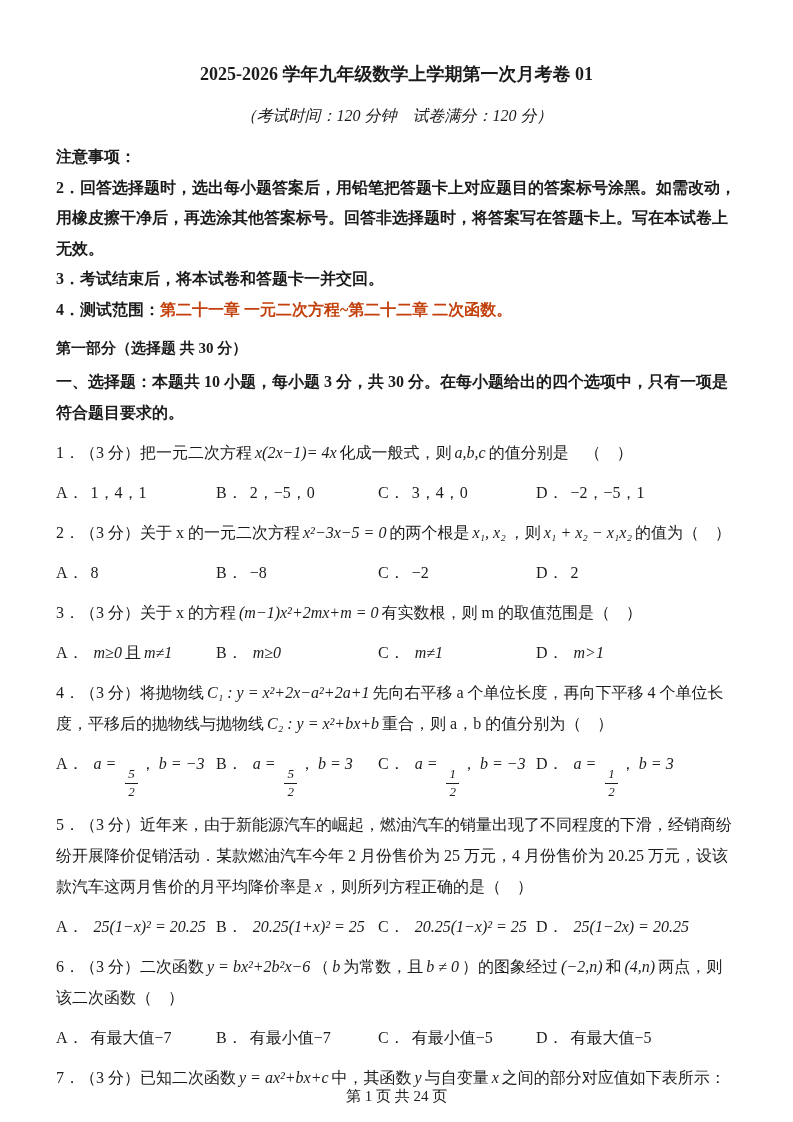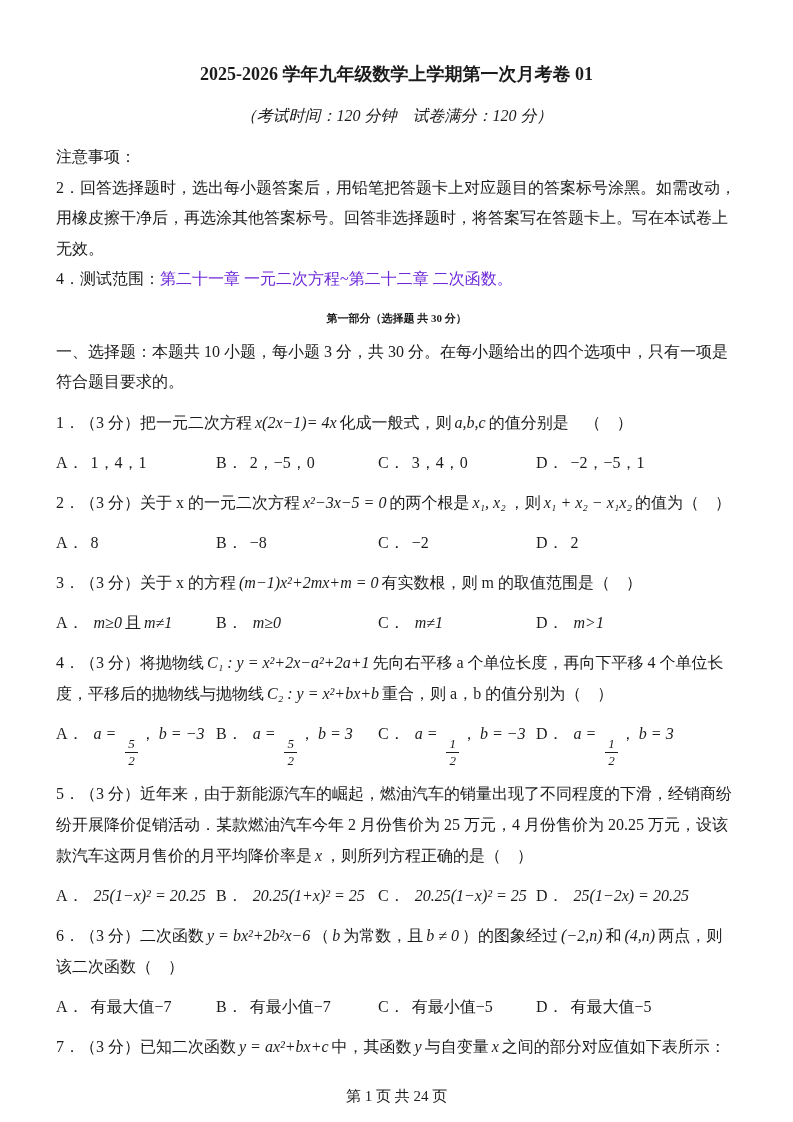--- a/index.html
+++ b/index.html
@@ -4,22 +4,22 @@
 <style>
   html,body{margin:0;padding:0;background:#ffffff;}
   .page{
     position:relative; width:793px; height:1122px; margin:16px auto; box-sizing:border-box;
     background:#ffffff; padding:46px 56px 12px 56px; overflow:hidden;
     font-family:"Liberation Serif","DejaVu Serif",serif;
     font-size:16px; color:#1b1b1b;
   }
   .title{font-size:18px; font-weight:bold; text-align:center; margin:0 0 18px 0; line-height:24px;}
   .subtitle{text-align:center; margin:0 0 14px 0; line-height:24px;font-style:italic;}
-  .line{margin:0; line-height:30.5px;}
-  .section-heading{font-size:11px; font-weight:bold; text-align:center; margin:8px 0 4px 0; line-height:30px;}
+  .line{margin:0; line-height:30.5px;font-weight:bold;}
+  .section-heading{font-size:15px; font-weight:bold; margin:8px 0 4px 0; line-height:30px;}
   .stem{margin:9px 0 0 0; line-height:31px;}
   .optrow{display:flex; align-items:flex-start; margin:9px 0 0 0; line-height:31px;}
   .opt{flex:0 0 160px; white-space:nowrap;}
   .opt:nth-child(2){flex-basis:162px;}
   .opt:nth-child(3){flex-basis:158px;}
   .opt:nth-child(4){flex:1 1 auto;}
   .olabel{margin-right:7px;}
   .math{font-style:italic; margin:0 3px;}
   .frac{display:inline-flex; flex-direction:column; align-items:center; vertical-align:-9px;
         line-height:1.15; font-size:13px; margin:0 2px; font-style:italic;}
@@ -30,21 +30,22 @@
 </head>
 <body>
 
 <div class="page">
   <h1 class="title">2025-2026 学年九年级数学上学期第一次月考卷 01</h1>
   <p class="subtitle">（考试时间：120 分钟　试卷满分：120 分）</p>
 
   <section class="notice">
     <p class="line">注意事项：</p>
     <p class="line"><span>2．回答选择题时，选出每小题答案后，用铅笔把答题卡上对应题目的答案标号涂黑。如需改动，用橡皮擦干净后，再选涂其他答案标号。回答非选择题时，将答案写在答题卡上。写在本试卷上无效。</span></p>
-    <p class="line"><span>4．测试范围：</span><span style="color: #6d28d9;">第二十一章 一元二次方程~第二十二章 二次函数。</span></p>
+    <p class="line"><span>3．考试结束后，将本试卷和答题卡一并交回。</span></p>
+    <p class="line"><span>4．测试范围：</span><span style="color: #c2410c;">第二十一章 一元二次方程~第二十二章 二次函数。</span></p>
   </section>
 
   <h2 class="section-heading">第一部分（选择题 共 30 分）</h2>
   <p class="line">一、选择题：本题共 10 小题，每小题 3 分，共 30 分。在每小题给出的四个选项中，只有一项是符合题目要求的。</p>
 
   <div class="question">
     <p class="stem"><span>1．（3 分）把一元二次方程</span><span class="math">x(2x−1)= 4x</span><span>化成一般式，则</span><span class="math">a,b,c</span><span>的值分别是　（　）</span></p>
     <div class="optrow">
       <span class="opt"><span class="olabel">A．</span><span><span>1，4，1</span></span></span>
       <span class="opt"><span class="olabel">B．</span><span><span>2，−5，0</span></span></span>

